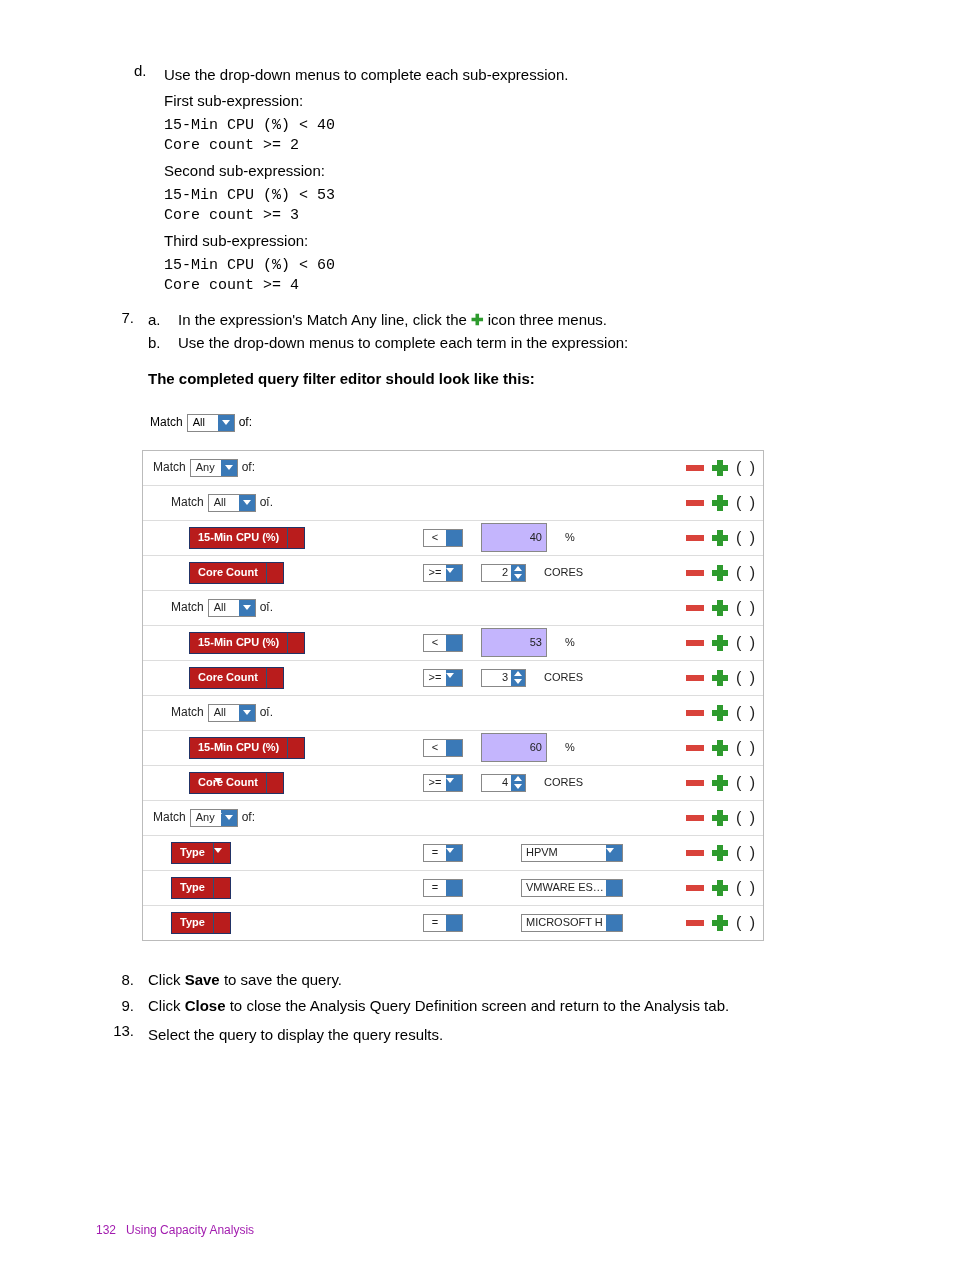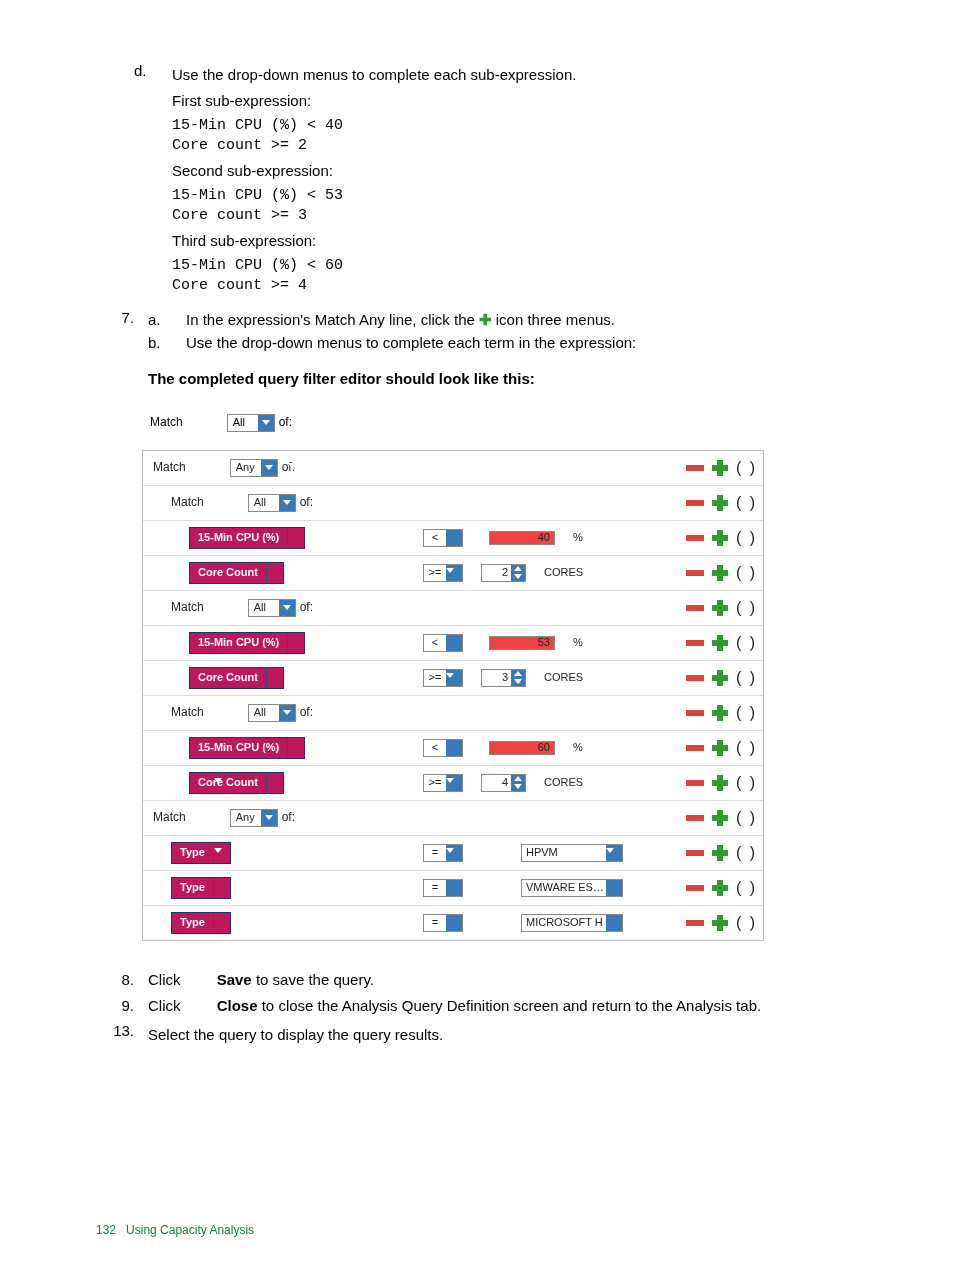--- a/index.html
+++ b/index.html
@@ -4,52 +4,52 @@
 <style>
   html,body{margin:0;padding:0;background:#fff;color:#000;}
   body{font-family:Arial,Helvetica,sans-serif;font-size:15px;line-height:1.45;
        width:954px;min-height:1271px;position:relative;box-sizing:border-box;
        padding:54px 96px 0 96px;}
   .ol-n{display:flex;margin:4px 0;}
   .ol-num{width:38px;text-align:right;padding-right:14px;flex-shrink:0;}
   .ol-body{flex:1;}
   .sub{display:flex;margin:2px 0;}
   .sub-l{width:30px;flex-shrink:0;}
-  .sub-b{flex:1;margin-left:8px;}
+  .sub-b{flex:1;}
   .indent{margin-left:30px;}
   .mono{font-family:"Courier New",monospace;font-size:15px;line-height:1.35;white-space:pre;margin:4px 0;}
   .para{margin:4px 0;}
-  b{font-weight:bold;margin-left:32px;}
+  b{font-weight:bold;}
   .plus-ico{color:#2e9b2e;font-weight:bold;font-size:15px;display:inline-block;}
 
   
   .panel{border:1px solid #bbb;margin:16px 0 24px -6px;width:620px;
          font-size:12px;color:#222;}
   .prow{display:flex;align-items:center;height:34px;border-top:1px solid #ddd;
         padding:0 6px 0 0;}
   .panel>.prow:first-child{border-top:none;}
   .lab{display:flex;align-items:center;gap:4px;}
   .sel{display:inline-flex;align-items:center;border:1px solid #888;background:#fff;
-       height:18px;box-sizing:border-box;font-size:11px;margin-left:40px;}
+       height:18px;box-sizing:border-box;font-size:11px;}
   .sel .txt{padding:0 5px;min-width:20px;}
   .sel .car{width:16px;height:100%;background:#3a79b7;display:flex;
             align-items:center;justify-content:center;}
   .sel .car svg{width:8px;height:6px;}
   .btn-sel{display:inline-flex;align-items:center;height:22px;border:1px solid #236;
-           background:#be185d;color:#fff;font-size:11px;box-sizing:border-box;}
+           background:#b91c1c;color:#fff;font-size:11px;box-sizing:border-box;}
   .btn-sel .txt{padding:0 8px;font-weight:bold;}
   .btn-sel .car{width:16px;border-left:1px solid #2a5279;display:flex;
                align-items:center;justify-content:center;height:100%;}
   .op{display:inline-flex;align-items:center;border:1px solid #888;height:18px;
       box-sizing:border-box;background:#fff;}
   .op .txt{width:22px;text-align:center;font-size:11px;}
   .op .car{width:16px;height:100%;background:#3a79b7;display:flex;
            align-items:center;justify-content:center;}
-  .numbox{border:1px solid #888;height:14px;box-sizing:border-box;background:#ef4444;
-          display:inline-flex;align-items:center;margin-left:8px;}
+  .numbox{border:1px solid #888;height:29px;box-sizing:border-box;background:#c4b5fd;
+          display:inline-flex;align-items:center;}
   .numbox .v{width:60px;text-align:right;padding-right:4px;font-size:11px;}
   .spin{display:inline-flex;align-items:center;border:1px solid #888;height:18px;
         box-sizing:border-box;background:#fff;}
   .spin .v{width:26px;text-align:right;padding-right:3px;font-size:11px;}
   .spin .arws{width:14px;height:100%;background:#3a79b7;display:flex;
               flex-direction:column;}
   .spin .arws div{flex:1;display:flex;align-items:center;justify-content:center;}
   .valsel{display:inline-flex;align-items:center;border:1px solid #888;height:18px;
           box-sizing:border-box;background:#fff;}
   .valsel .txt{width:76px;padding:0 4px;font-size:11px;overflow:hidden;white-space:nowrap;}
@@ -62,21 +62,21 @@
   .rplus:before,.rplus:after{content:"";position:absolute;background:#2e9b2e;}
   .rplus:before{left:0;right:0;top:5px;height:6px;}
   .rplus:after{top:0;bottom:0;left:5px;width:6px;}
   .rpar{font-size:16px;letter-spacing:2px;}
   .pl1{padding-left:10px;} .pl2{padding-left:28px;} .pl3{padding-left:46px;}
   .mid{position:absolute;left:280px;display:flex;align-items:center;gap:18px;}
 
   .hdr{display:flex;align-items:center;gap:4px;font-size:12px;
        padding:6px 0 2px 2px;}
 
-  .footer{position:absolute;bottom:32px;left:96px;font-size:12px;color:#15803d;}
+  .footer{position:absolute;bottom:32px;left:96px;font-size:12px;color:#a21caf;}
 </style>
 </head>
 <body>
 
 <svg width="0" height="0" style="position:absolute">
   <defs>
     <polygon id="dn" points="0,0 8,0 4,5" fill="#fff"></polygon>
     <polygon id="up" points="0,5 8,5 4,0" fill="#fff"></polygon>
   </defs>
 </svg>

